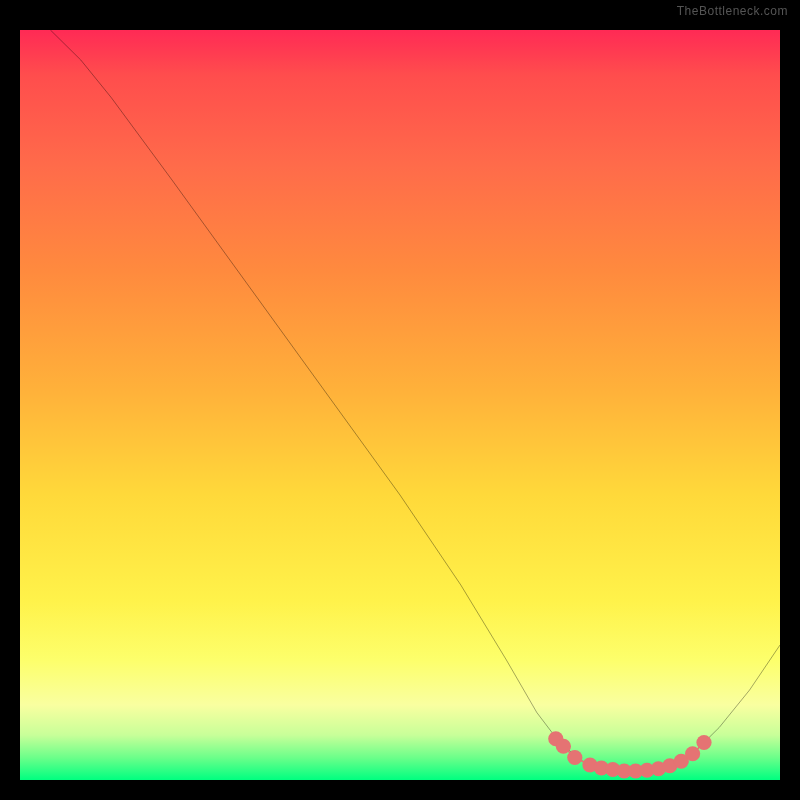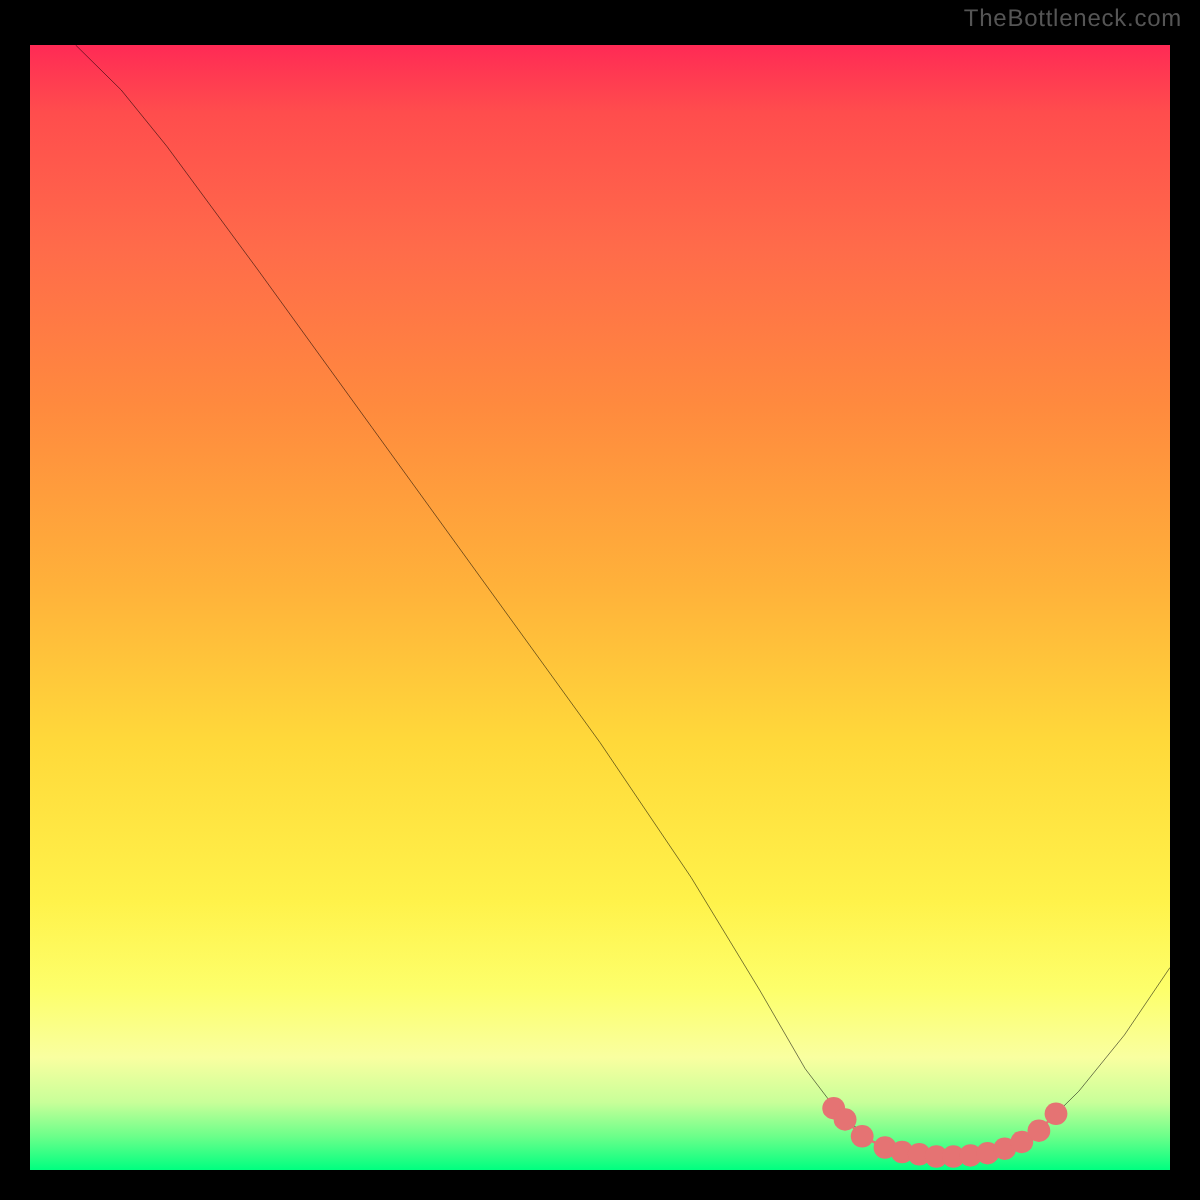--- a/index.html
+++ b/index.html
@@ -15,21 +15,21 @@
     position: relative;
     width: 800px;
     height: 800px;
     background: #000;
   }
   .attrib {
     position: absolute;
     top: 4px;
     right: 12px;
     color: #555;
-    font-size: 16px;
+    font-size: 12px;
     font-weight: 400;
     letter-spacing: 0.5px;
   }
   .plot {
     position: absolute;
     left: 20px;
     top: 30px;
     width: 760px;
     height: 750px;
   }

